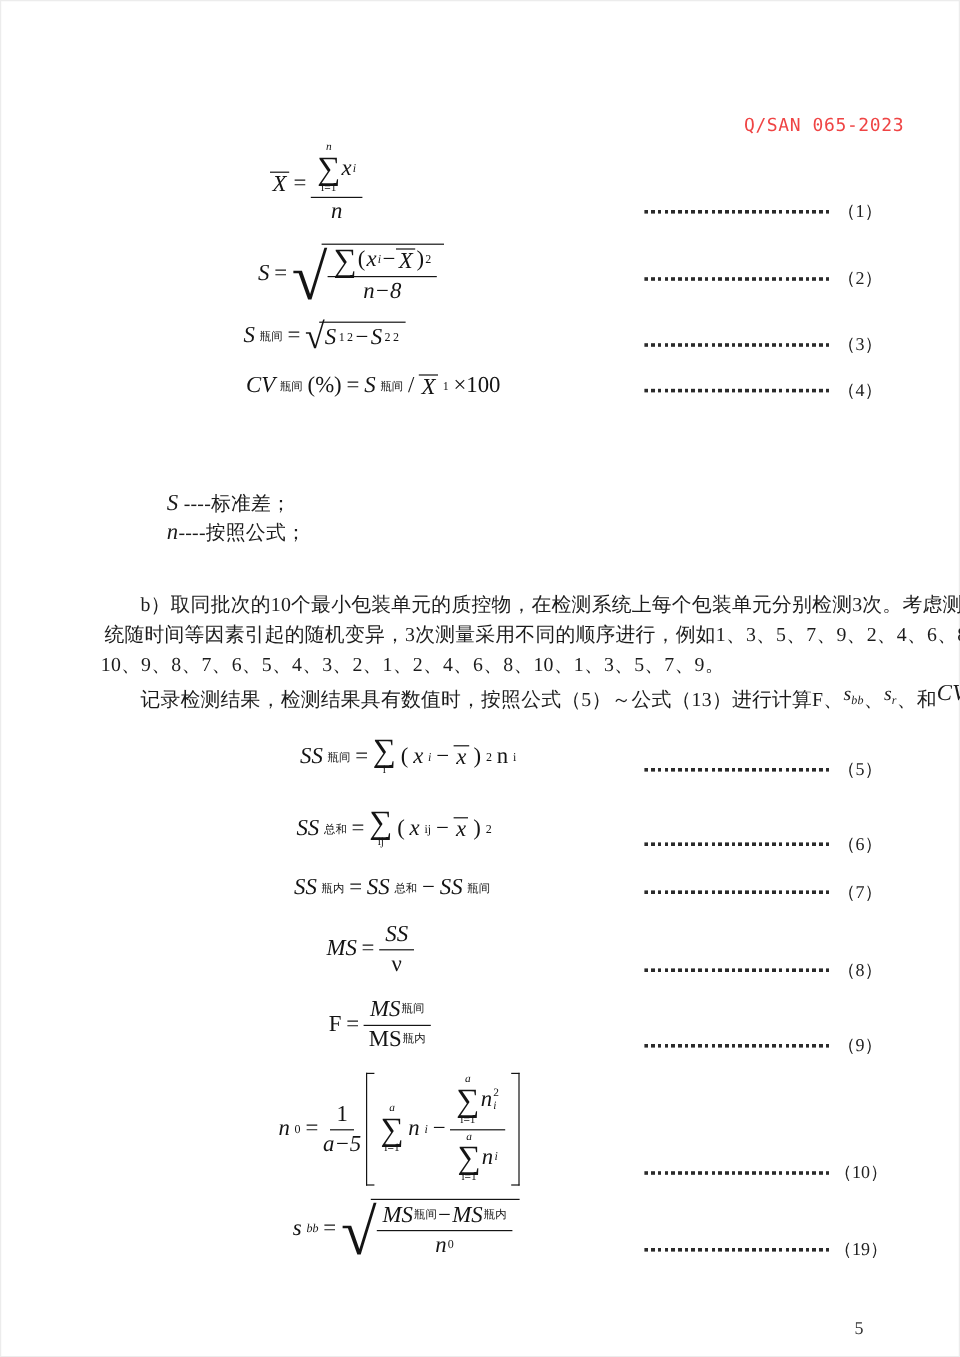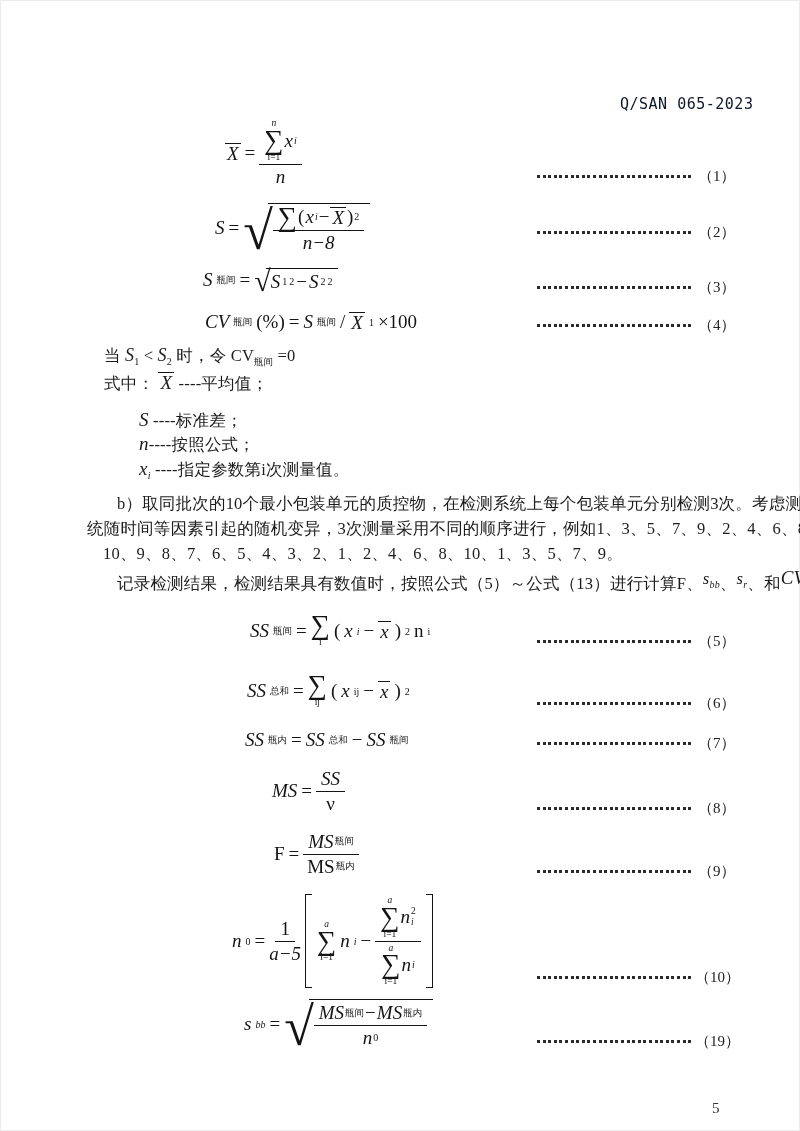--- a/index.html
+++ b/index.html
@@ -2,21 +2,21 @@
 <html><head>
 <meta charset="utf-8">
 <style>
   html,body{margin:0;padding:0;background:#ffffff;}
   .page{position:relative;width:800px;height:1131px;background:#fff;
         box-shadow:inset 0 0 0 1px #ececec;overflow:hidden;
         font-family:"Liberation Serif",serif;color:#1c1c1c;}
   .abs{position:absolute;}
   .it{font-style:italic;}
   .up{font-style:normal;}
-  .hdr{font-family:"DejaVu Sans Mono",monospace;font-size:15px;letter-spacing:0.5px;color:#0f172a;}
+  .hdr{font-family:"DejaVu Sans Mono",monospace;font-size:15px;letter-spacing:0.5px;color:#ef4444;}
   .body-text{font-size:16.5px;white-space:nowrap;letter-spacing:0.2px;}
   .formula{display:flex;align-items:center;gap:4px;font-size:19px;white-space:nowrap;color:#141414;}
   .ov{display:inline-block;border-top:1.5px solid #141414;line-height:1.05;padding:0 2px;}
   .frac{display:inline-flex;flex-direction:column;align-items:center;vertical-align:middle;text-align:center;line-height:1.15;}
   .frac>.num{padding:0 5px 1px 5px;border-bottom:1.4px solid #141414;display:inline-flex;align-items:center;justify-content:center;gap:1px;}
   .frac>.den{padding-top:1px;display:inline-flex;align-items:center;justify-content:center;gap:1px;}
   .sum{display:inline-flex;flex-direction:column;align-items:center;line-height:1;vertical-align:middle;}
   .sum .sig{font-size:27px;line-height:0.85;}
   .sum .lim{font-size:9.5px;line-height:1.15;}
   .sqrt{display:inline-flex;align-items:stretch;}
@@ -116,50 +116,32 @@
     <span class="it">S</span>
       <span class="sbc">瓶间</span>
     <span>/</span>
     <span class="ov"><span class="it">X</span></span>
       <span class="sb">1</span>
     <span>×100</span>
   </div>
   <div class="abs dots" style="left:537px;top:324px;"></div>
   <div class="abs flabel" style="left:698px;top:316px;">（4）</div>
 
-  <div class="abs body-text" style="left:104px;top:345px;">
-    <span>当</span>
-    <span class="it" style="font-size:18px;">S</span><span class="sb">1</span>
-    <span>&lt;</span>
-    <span class="it" style="font-size:18px;">S</span><span class="sb">2</span>
-    <span>时，令</span>
-    <span>CV</span><span class="sbc">瓶间</span>
-    <span>=0</span>
-  </div>
-
-  <div class="abs body-text" style="left:104px;top:372px;">
-    <span>式中：</span>
-    <span class="ov" style="font-size:19px;"><span class="it">X</span></span>
-    <span>----</span><span>平均值；</span>
-  </div>
+
   <div class="abs body-text" style="left:139px;top:409px;">
     <span class="it" style="font-size:19px;">S</span>
     <span>----</span><span>标准差；</span>
   </div>
   <div class="abs body-text" style="left:139px;top:433px;">
     <span class="it" style="font-size:19px;">n</span><span>----</span><span>按照公式；</span>
   </div>
-  <div class="abs body-text" style="left:139px;top:458px;">
-    <span class="it" style="font-size:19px;">x</span><span class="sb it">i</span>
-    <span>----</span><span>指定参数第i次测量值。</span>
-  </div>
 
   <div class="abs body-text" style="left:117px;top:493px;">b）取同批次的10个最小包装单元的质控物，在检测系统上每个包装单元分别检测3次。考虑测量系</div>
   <div class="abs body-text" style="left:87px;top:518px;">统随时间等因素引起的随机变异，3次测量采用不同的顺序进行，例如1、3、5、7、9、2、4、6、8、10、</div>
-  <div class="abs body-text" style="left:103px;top:543px;">10、9、8、7、6、5、4、3、2、1、2、4、6、8、10、1、3、5、7、9。</div>
+  <div class="abs body-text" style="left:84px;top:543px;">10、9、8、7、6、5、4、3、2、1、2、4、6、8、10、1、3、5、7、9。</div>
 
   <div class="abs body-text" style="left:117px;top:567px;">
     <span>记录检测结果，检测结果具有数值时，按照公式（5）～公式（13）进行计算F、</span><span class="raised"><span class="it">s</span><span class="sb it">bb</span></span><span>、</span><span class="raised"><span class="it">s</span><span class="sb it">r</span></span><span>、和</span><span class="raised cv-big">CV</span>
   </div>
 
   <div class="abs formula" style="left:250px;top:610px;height:42px;">
     <span class="it">SS</span>
       <span class="sbc">瓶间</span>
     <span>=</span>
     <span class="sum">

